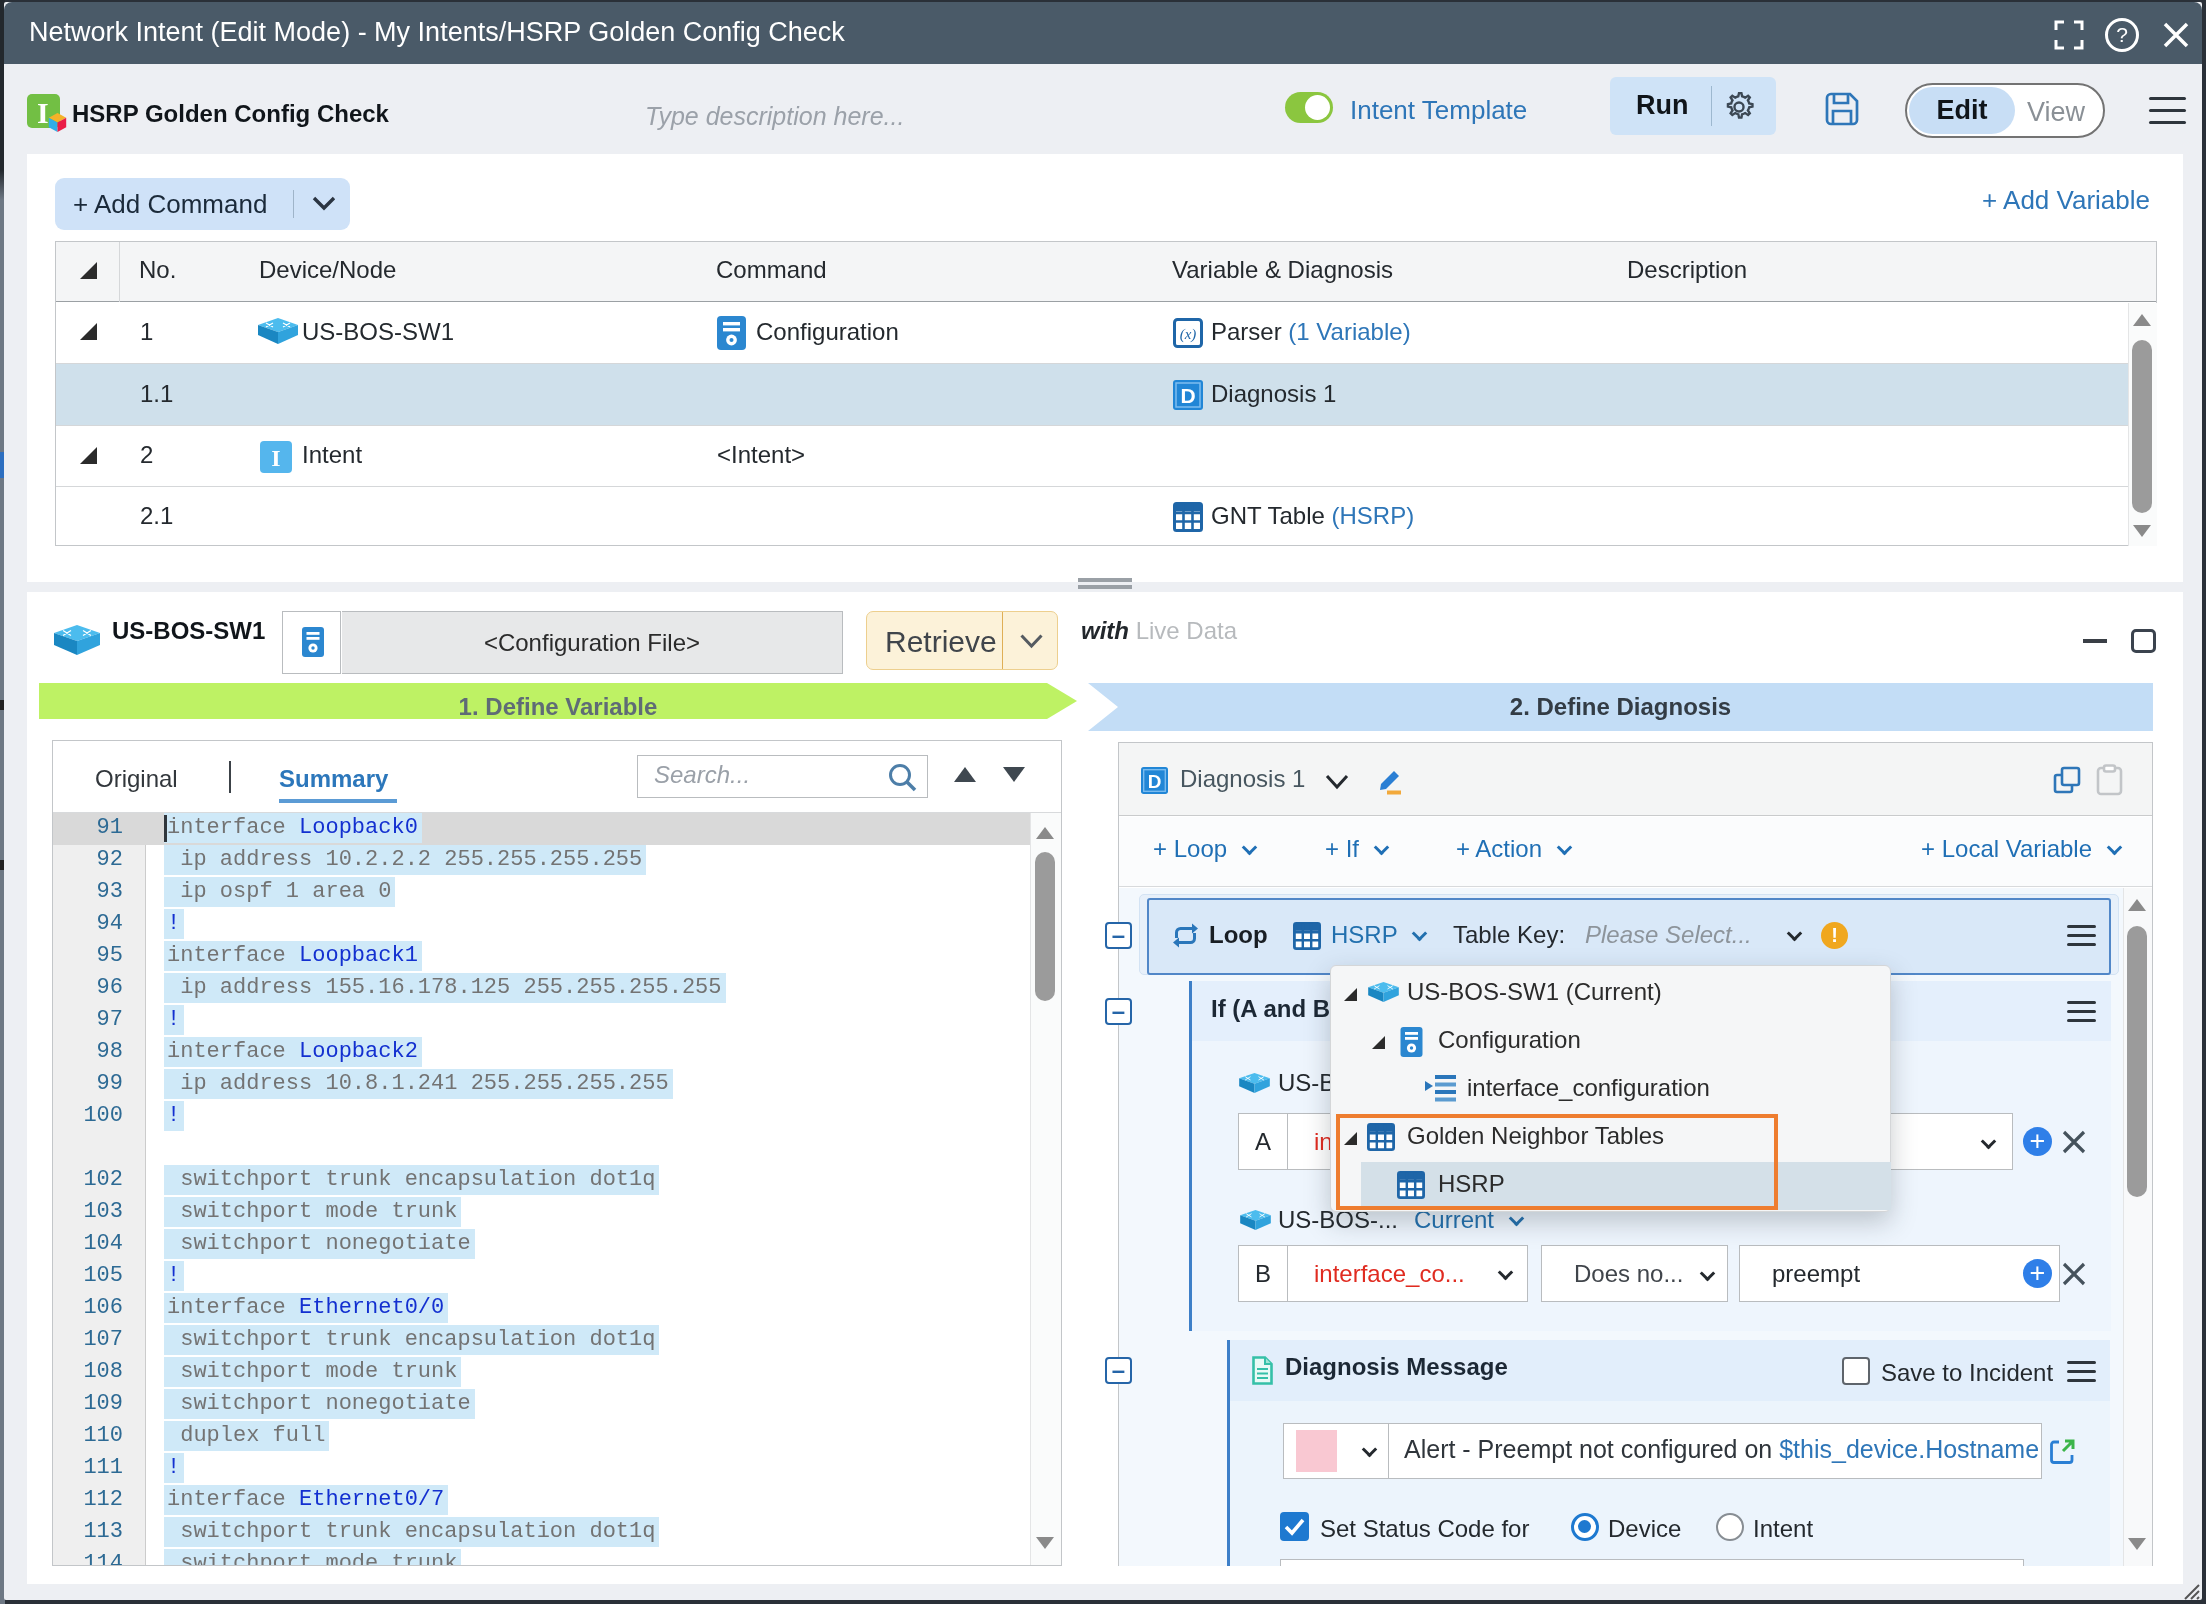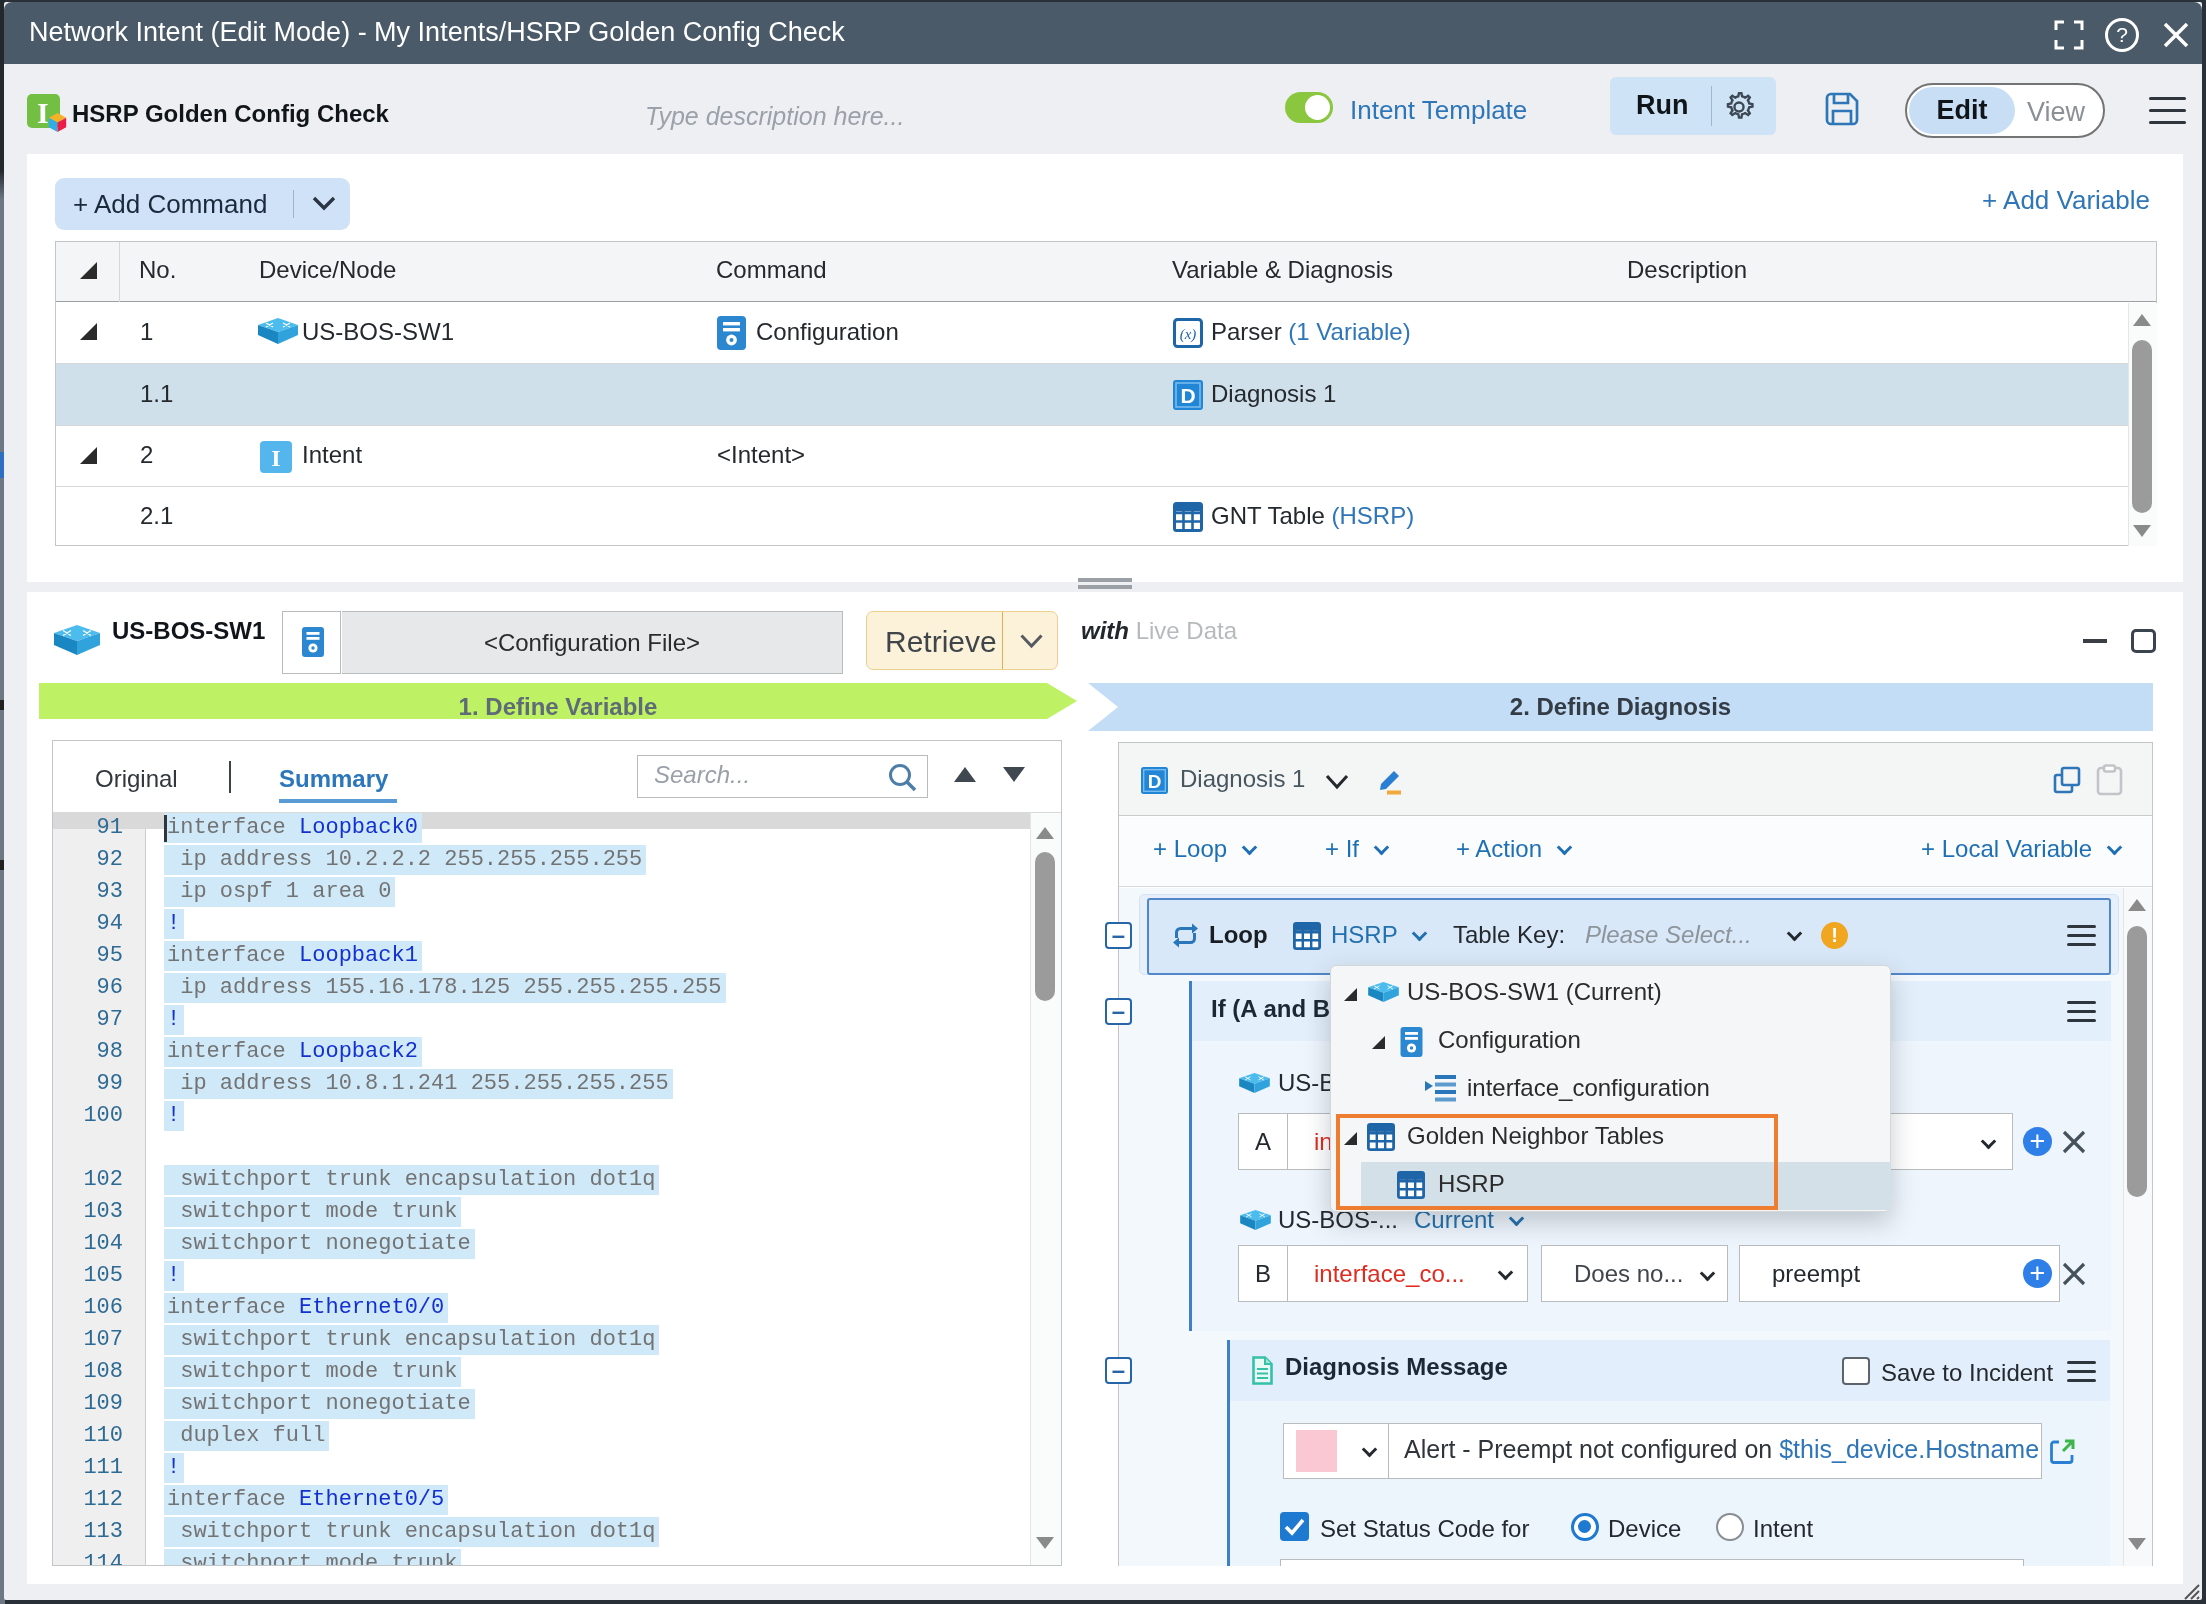--- a/index.html
+++ b/index.html
@@ -51,21 +51,21 @@
   #lowerpanel { left:23px; top:590px; width:2156px; height:992px; background:#fff; }
 
   .bluelink2 { color:#1f6fb5; font-size:24px; }
   .cvd { display:inline-block; width:11px; height:11px; border-right:3px solid currentColor; border-bottom:3px solid currentColor; transform:rotate(45deg); margin-left:10px; vertical-align:4px; }
   .selcell { width:50px; height:57px; background:#fff; border:1px solid #b9bcbf; text-align:center; line-height:55px; font-size:24px; color:#24292e; }
   .ddbox { height:57px; background:#fff; border:1px solid #b9bcbf; font-size:24px; line-height:55px; padding-left:32px; }
   .pluscirc { width:29px; height:29px; border-radius:50%; background:#2f7fe8; color:#fff; text-align:center; line-height:28px; font-size:27px; }
   .minusbox { width:27px; height:27px; background:#fff; border:2px solid #2565a8; border-radius:4px; color:#2565a8; text-align:center; line-height:22px; font-size:24px; font-weight:bold; }
   .ptxt { font-size:24px; color:#2b2b2b; white-space:nowrap; }
   .ptri { width:0; height:0; border-bottom:13px solid #2b2b2b; border-left:13px solid transparent; }
-  .codeline { position:absolute; left:0; width:1008px; height:16px; font-family:"Liberation Mono",monospace; font-size:22px; }
+  .codeline { position:absolute; left:0; width:1008px; height:32px; font-family:"Liberation Mono",monospace; font-size:22px; }
   .codeline .ln { position:absolute; left:0; top:2px; width:70px; text-align:right; color:#2d6a94; }
   .codeline .ct { position:absolute; left:111px; top:2px; white-space:pre; }
   .codeline .hl { background:#cfe9f8; padding:2px 4px 3px 3px; }
   .codeline .k { color:#737373; }
   .codeline .b { color:#1330d0; }
   .codecur { background:#d9d9d9; }
 </style>
 </head>
 <body>
 <div class="abs" id="leftstrip"></div>
@@ -333,21 +333,21 @@
       <div class="codeline" style="top:680px">
           <div class="ln">110</div>
           <div class="ct"><span class="hl"><span class="k"> duplex full</span></span></div>
         </div>
       <div class="codeline" style="top:712px">
           <div class="ln">111</div>
           <div class="ct"><span class="hl"><span class="b">!</span></span></div>
         </div>
       <div class="codeline" style="top:744px">
           <div class="ln">112</div>
-          <div class="ct"><span class="hl"><span class="k">interface </span><span class="b">Ethernet0/5</span></span></div>
+          <div class="ct"><span class="hl"><span class="k">interface </span><span class="b">Ethernet0/7</span></span></div>
         </div>
       <div class="codeline" style="top:776px">
           <div class="ln">113</div>
           <div class="ct"><span class="hl"><span class="k"> switchport trunk encapsulation dot1q</span></span></div>
         </div>
       <div class="codeline" style="top:808px">
           <div class="ln">114</div>
           <div class="ct"><span class="hl"><span class="k"> switchport mode trunk</span></span></div>
         </div>
       <div class="abs" style="left:111px;top:74px;width:2.5px;height:27px;background:#30363c"></div>

